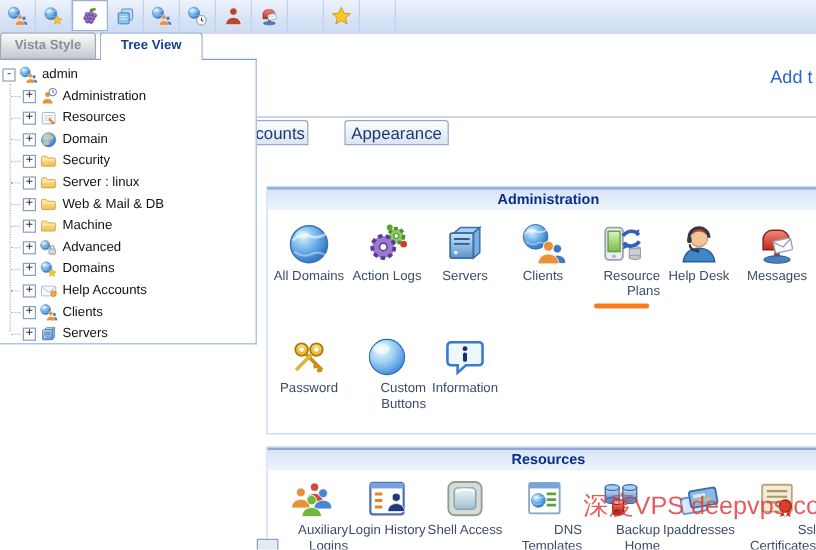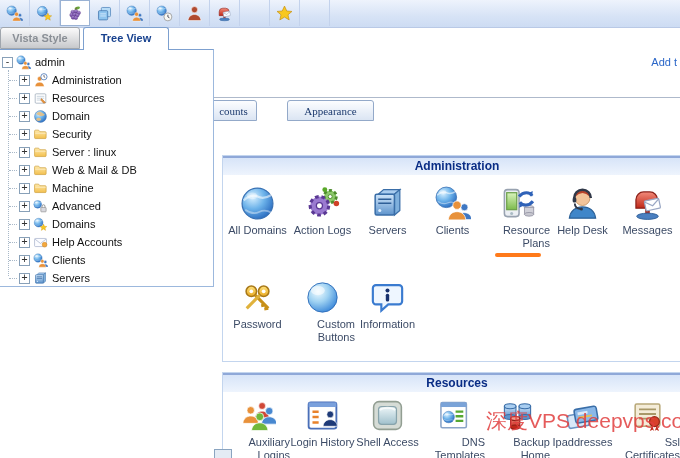--- a/index.html
+++ b/index.html
@@ -55,27 +55,27 @@
   }
   .expander{
     width:11px;height:11px;box-sizing:border-box;border:1px solid #88a0b8;background:#fff;
     font-size:10px;line-height:8px;text-align:center;color:#333;margin-right:3px;flex:none;
     font-family:"DejaVu Sans Mono",monospace;z-index:1;
   }
   .expander.plus::before{content:"+";}
   .expander.minus::before{content:"-";}
   .tic{width:15px;height:15px;margin-right:4px;flex:none;}
   
-  .add-link{position:absolute;top:56px;right:3px;font-size:11px;color:#2a66c8;}
+  .add-link{position:absolute;top:56px;right:3px;font-size:15px;color:#2a66c8;}
   .banner-line{position:absolute;top:97px;left:213px;right:0;height:1px;background:#aeb9cb;}
   .ctab{
     position:absolute;top:100px;height:21px;box-sizing:border-box;z-index:1;
     background:linear-gradient(#fcfdff,#dbe5f3);border:1px solid #93a9c9;
-    border-radius:3px 3px 0 0;font-size:11px;color:#1c3a6e;
-    text-align:center;line-height:20px;font-family:Liberation Serif, serif;
+    border-radius:3px 3px 0 0;font-size:14px;color:#1c3a6e;
+    text-align:center;line-height:20px;
   }
   .ctab1{left:210px;width:47px;}
   .ctab2{left:261px;width:87px;margin-left:26px;}
   .section{
     position:absolute;left:222px;width:470px;box-sizing:border-box;
     background:#fff;border:1px solid #c3d5ee;
   }
   .sec-admin{top:155px;height:207px;}
   .sec-res{top:372px;height:110px;}
   .sec-header{

